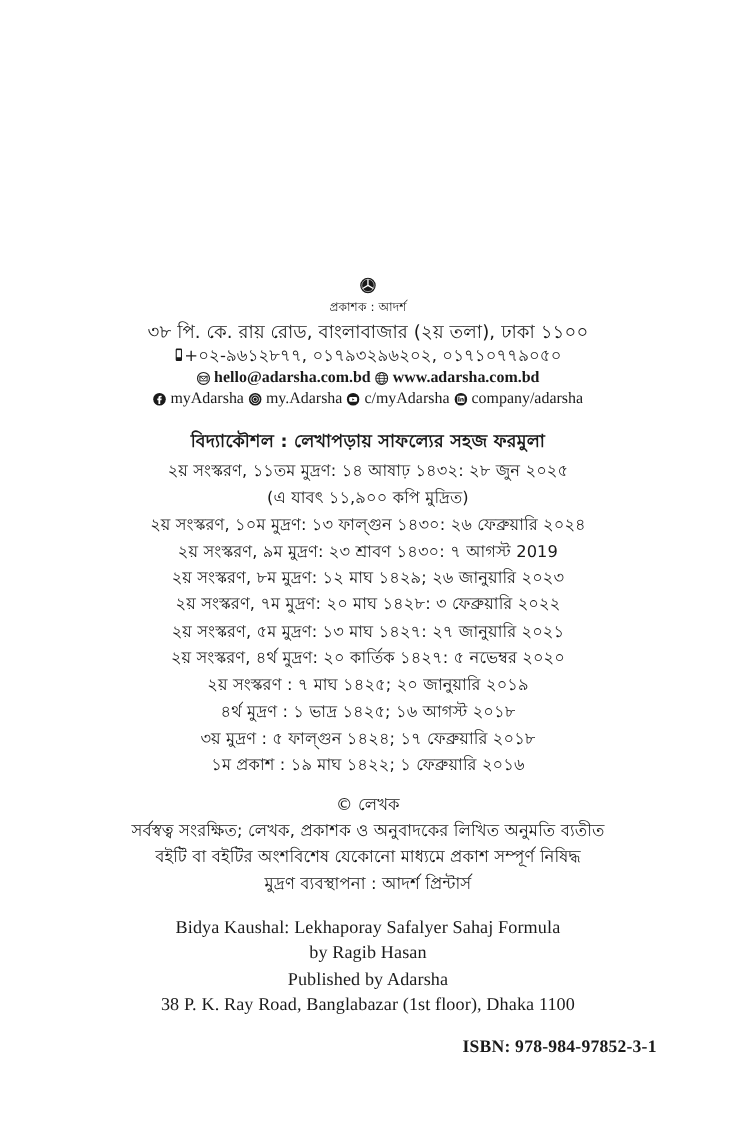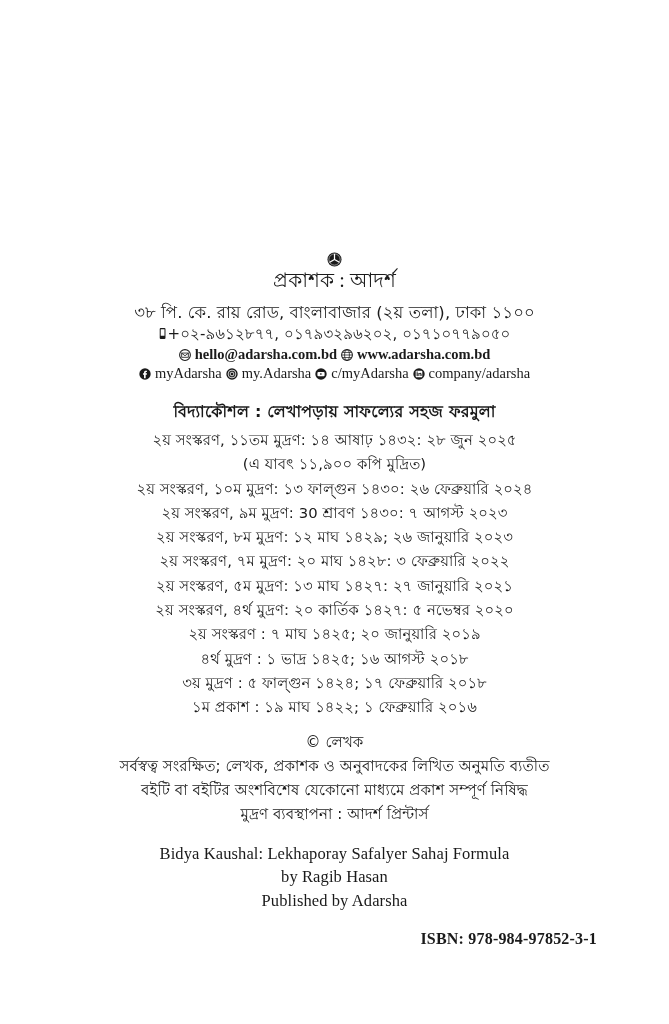--- a/index.html
+++ b/index.html
@@ -45,29 +45,27 @@
     width: 100%;
     white-space: nowrap;
     letter-spacing: 0.1px;
   }
 
   .bn {
     font-family: "DejaVu Sans", "Liberation Sans", sans-serif;
   }
 
   .publisher-name {
-    font-size: 20px;
+    font-size: 11px;
     line-height: 20px;
     margin-bottom: 1px;
-    font-family: Liberation Serif, serif;
   }
   .publisher-address {
     font-size: 16.5px;
     line-height: 22px;
-    margin-top: 11px;
   }
   .publisher-phone {
     font-size: 15px;
     line-height: 21px;
   }
 
   .contact-line {
     font-size: 14.5px;
     line-height: 18px;
     display: flex;
@@ -243,21 +241,21 @@
     </span>
     <span class="txt">company/adarsha</span>
   </div>
 
   <div class="ln bn book-title">বিদ্যাকৌশল : লেখাপড়ায় সাফল্যের সহজ ফরমুলা</div>
 
   <div class="print-history">
     <div class="ln bn">২য় সংস্করণ, ১১তম মুদ্রণ: ১৪ আষাঢ় ১৪৩২: ২৮ জুন ২০২৫</div>
     <div class="ln bn">(এ যাবৎ ১১,৯০০ কপি মুদ্রিত)</div>
     <div class="ln bn">২য় সংস্করণ, ১০ম মুদ্রণ: ১৩ ফাল্গুন ১৪৩০: ২৬ ফেব্রুয়ারি ২০২৪</div>
-    <div class="ln bn">২য় সংস্করণ, ৯ম মুদ্রণ: 30 শ্রাবণ ১৪৩০: ৭ আগস্ট ২০২৩</div>
+    <div class="ln bn">২য় সংস্করণ, ৯ম মুদ্রণ: ২৩ শ্রাবণ ১৪৩০: ৭ আগস্ট 2019</div>
     <div class="ln bn">২য় সংস্করণ, ৮ম মুদ্রণ: ১২ মাঘ ১৪২৯; ২৬ জানুয়ারি ২০২৩</div>
     <div class="ln bn">২য় সংস্করণ, ৭ম মুদ্রণ: ২০ মাঘ ১৪২৮: ৩ ফেব্রুয়ারি ২০২২</div>
     <div class="ln bn">২য় সংস্করণ, ৫ম মুদ্রণ: ১৩ মাঘ ১৪২৭: ২৭ জানুয়ারি ২০২১</div>
     <div class="ln bn">২য় সংস্করণ, ৪র্থ মুদ্রণ: ২০ কার্তিক ১৪২৭: ৫ নভেম্বর ২০২০</div>
     <div class="ln bn">২য় সংস্করণ : ৭ মাঘ ১৪২৫; ২০ জানুয়ারি ২০১৯</div>
     <div class="ln bn">৪র্থ মুদ্রণ : ১ ভাদ্র ১৪২৫; ১৬ আগস্ট ২০১৮</div>
     <div class="ln bn">৩য় মুদ্রণ : ৫ ফাল্গুন ১৪২৪; ১৭ ফেব্রুয়ারি ২০১৮</div>
     <div class="ln bn">১ম প্রকাশ : ১৯ মাঘ ১৪২২; ১ ফেব্রুয়ারি ২০১৬</div>
   </div>
 
@@ -265,17 +263,18 @@
     <div class="ln bn copyright-symbol-line">© লেখক</div>
     <div class="ln bn rights-line">সর্বস্বত্ব সংরক্ষিত; লেখক, প্রকাশক ও অনুবাদকের লিখিত অনুমতি ব্যতীত</div>
     <div class="ln bn rights-line">বইটি বা বইটির অংশবিশেষ যেকোনো মাধ্যমে প্রকাশ সম্পূর্ণ নিষিদ্ধ</div>
     <div class="ln bn">মুদ্রণ ব্যবস্থাপনা : আদর্শ প্রিন্টার্স</div>
   </div>
 
   <div class="english-block">
     <div class="ln">Bidya Kaushal: Lekhaporay Safalyer Sahaj Formula</div>
     <div class="ln">by Ragib Hasan</div>
     <div class="ln">Published by Adarsha</div>
+    <div class="ln">38 P. K. Ray Road, Banglabazar (1st floor), Dhaka 1100</div>
   </div>
 
   <div class="ln isbn">ISBN: 978-984-97852-3-1</div>
 
 </div>
 
 </body></html>

